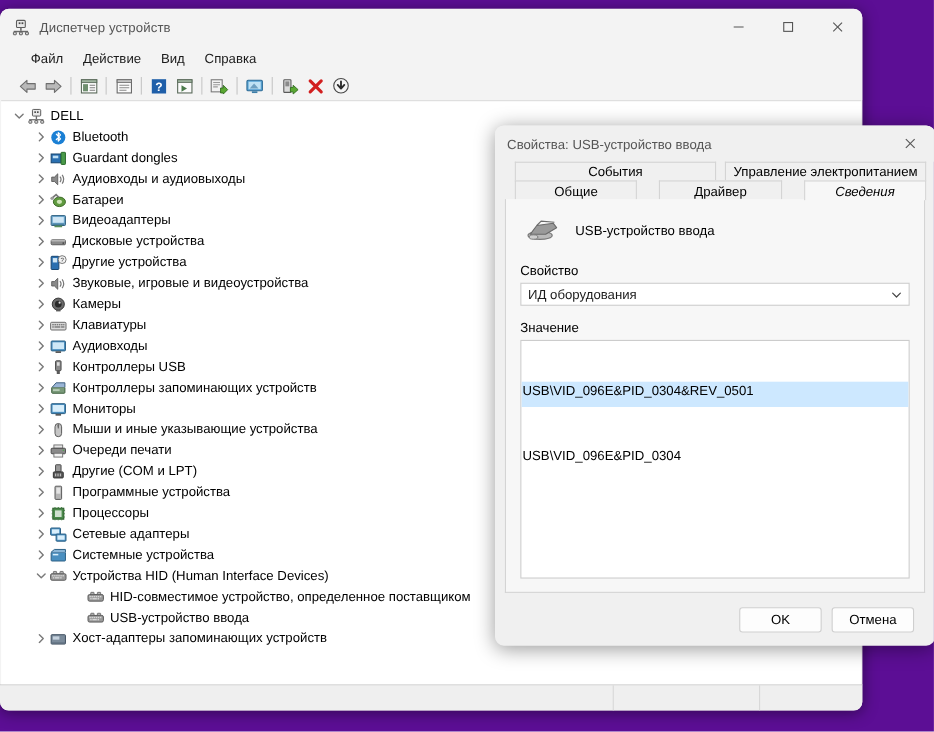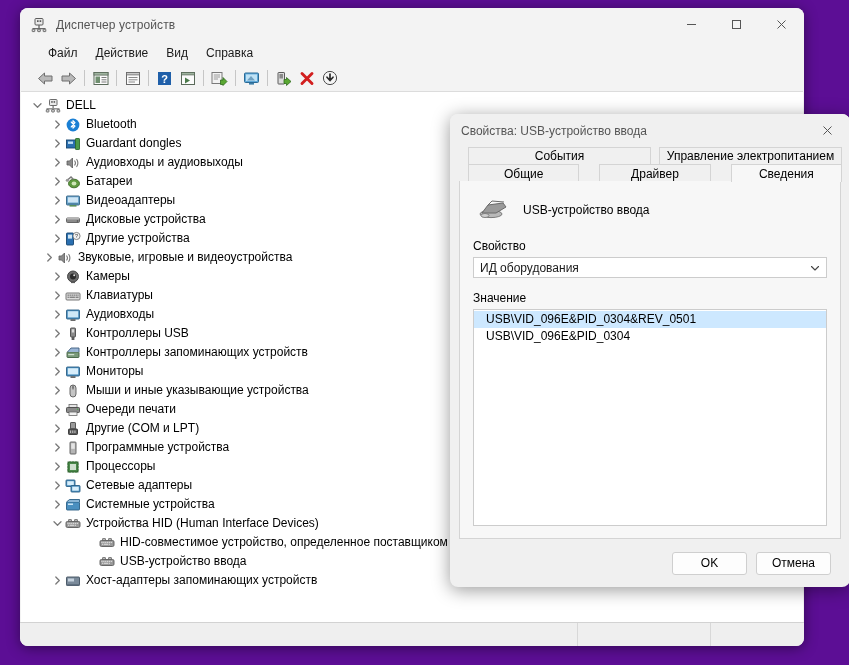--- a/index.html
+++ b/index.html
@@ -15,21 +15,21 @@
     font-size: 12px;
     color: #1b1b1b;
     overflow: hidden;
     position: relative;
     -webkit-font-smoothing: antialiased;
   }
 
   
   #dm-window {
     position: absolute;
-    left: 20px;
+    left: 0;
     top: 8px;
     width: 784px;
     height: 638px;
     background: #f3f3f3;
     border-radius: 8px;
     box-shadow: 0 2px 14px rgba(0,0,0,.45);
     overflow: hidden;
     display: flex;
     flex-direction: column;
   }
@@ -219,20 +219,21 @@
     margin-left: 9px;
   }
   .tabrow.row1 .tab { border-top: 1px solid #d4d4d4; }
   .tabrow.row2 { height: 18px; gap: 12px; }
   .tab.selected {
     background: #f7f7f7;
     border-color: #d4d4d4;
     position: relative;
     z-index: 3;
     font-weight: normal;
+    font-style: italic;
   }
 
   .tab-content {
     flex: 1 1 auto;
     background: #f7f7f7;
     border: 1px solid #d4d4d4;
     border-top: none;
     padding: 14px 13px 12px 13px;
     box-sizing: border-box;
     display: flex;
@@ -282,26 +283,27 @@
   }
   .listbox {
     flex: 1 1 auto;
     background: #fff;
     border: 1px solid #ccc;
     overflow: hidden;
     padding-top: 1px;
     box-sizing: border-box;
   }
   .lb-item {
-    height: 17px;
+    height: 23px;
     line-height: 17px;
     font-size: 12px;
-    padding-left: 12px;
+    padding-left: 1px;
     white-space: nowrap;
     color: #000;
+    margin-top: 36px;
   }
   .lb-item.selected { background: #cde8ff; }
 
   .dlg-buttons {
     flex: none;
     height: 48px;
     display: flex;
     align-items: center;
     justify-content: flex-end;
     padding-right: 10px;
@@ -582,21 +584,21 @@
         <svg width="16" height="16" viewBox="0 0 16 16">
             <rect x="1.5" y="2" width="7" height="12" rx=".7" fill="#2a6fb0" stroke="#17456f" stroke-width=".9"></rect>
             <rect x="3" y="3.6" width="4" height="4" fill="#cfe6f5"></rect>
             <circle cx="11.5" cy="5" r="3.6" fill="#f2f2f2" stroke="#6a6a6a" stroke-width=".8"></circle>
             <text x="11.5" y="7.3" font-family="Liberation Sans, sans-serif" font-size="5.5" fill="#3a3a3a" text-anchor="middle">?</text>
           </svg>
       </span>
       <span class="node-label">Другие устройства</span>
     </div>
 
-    <div class="node" style="padding-left:20px">
+    <div class="node" style="padding-left:28px">
       <span class="twisty">
           <svg width="9" height="9" viewBox="0 0 9 9">
             <path d="M2.8 1 L6.3 4.5 L2.8 8" fill="none" stroke="currentColor" stroke-width="1.3" stroke-linecap="round" stroke-linejoin="round"></path>
           </svg>
         </span>
       <span class="node-ico">
         <svg width="16" height="16" viewBox="0 0 16 16">
             <path d="M2 6 L4.5 6 L7.5 3 L7.5 13 L4.5 10 L2 10 Z" fill="#8a8a8a" stroke="#5a5a5a" stroke-width=".8" stroke-linejoin="round"></path>
             <path d="M9.5 5.5 Q11.5 8 9.5 10.5" fill="none" stroke="#7a7a7a" stroke-width="1.1"></path>
             <path d="M11.5 4 Q14.3 8 11.5 12" fill="none" stroke="#7a7a7a" stroke-width="1.1"></path>

